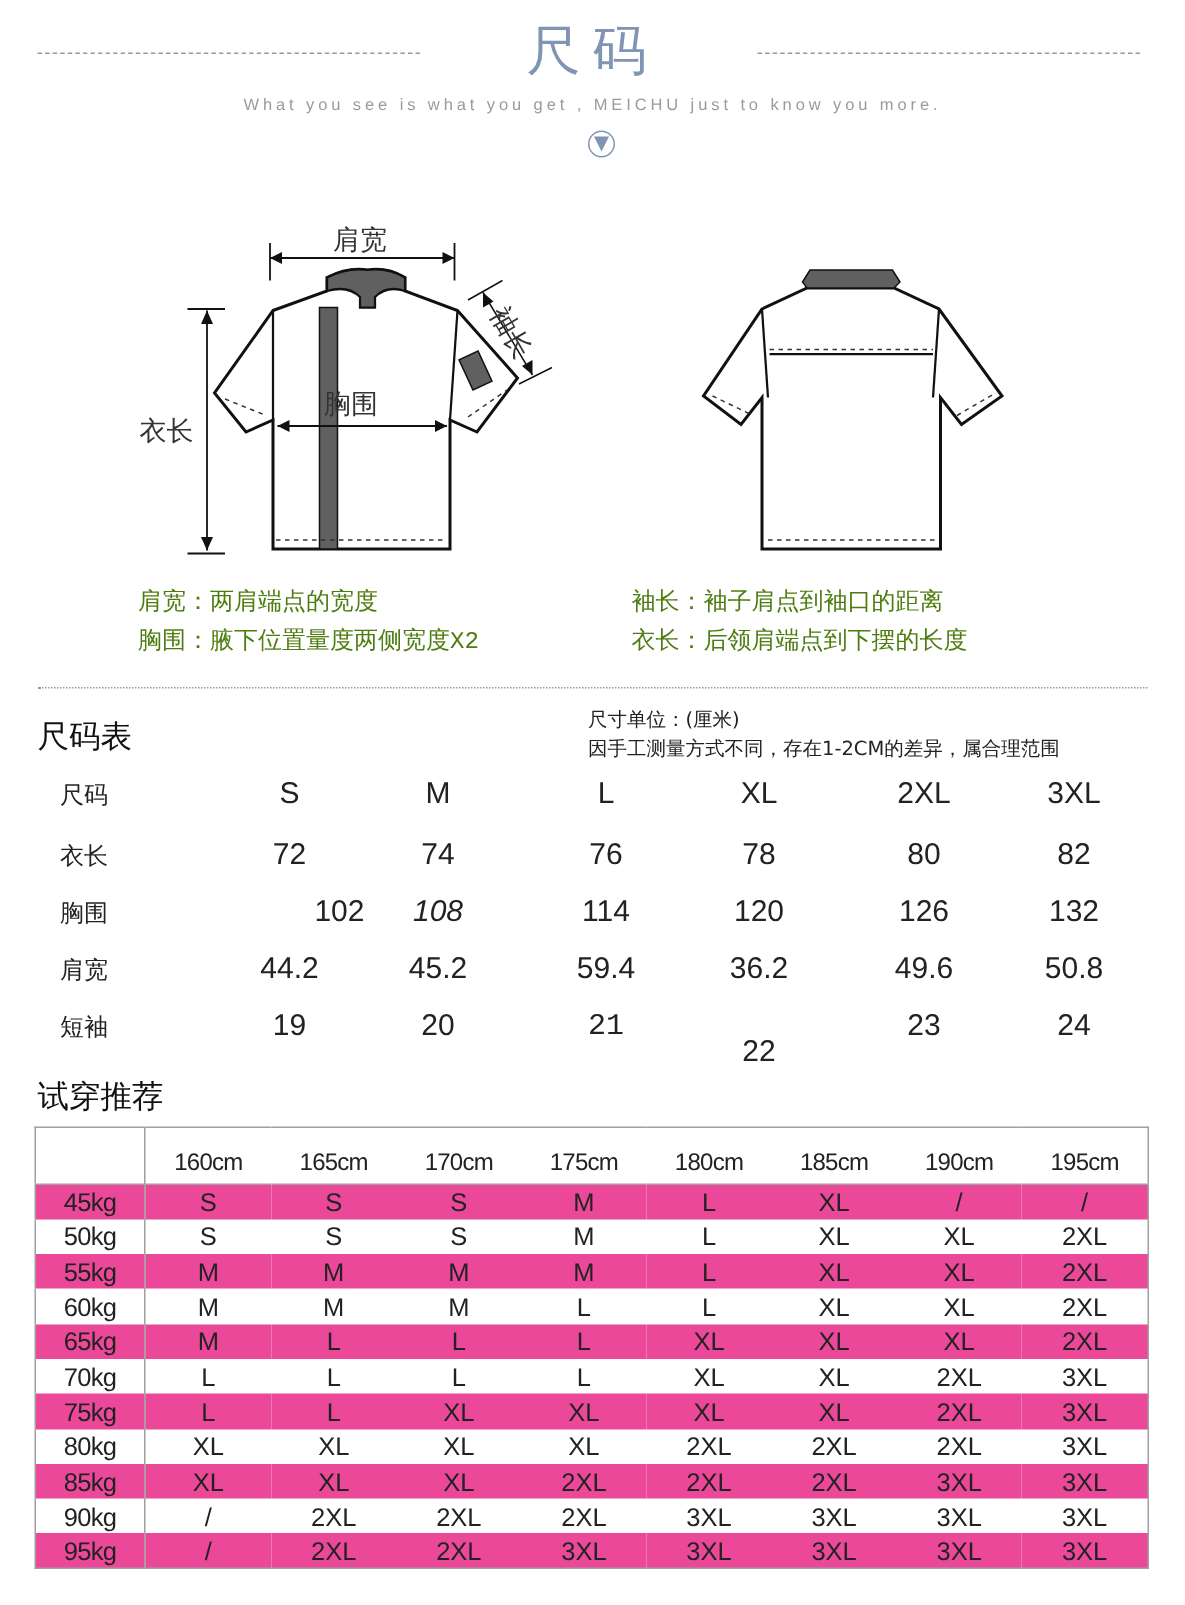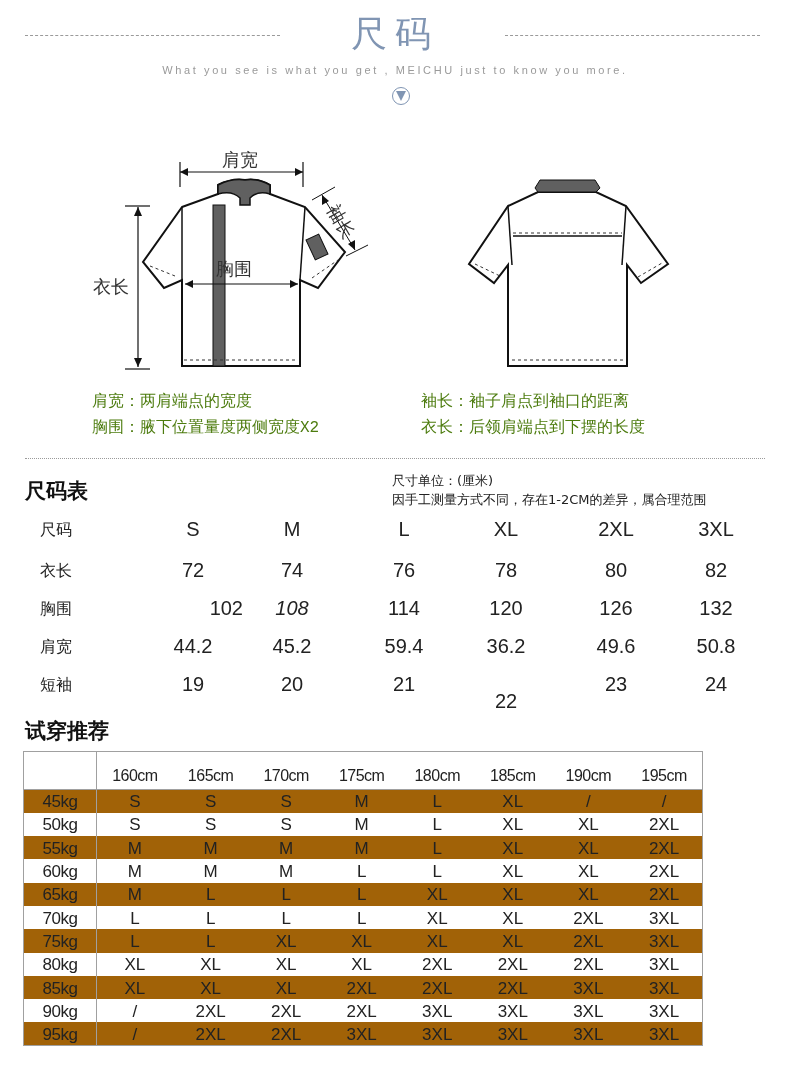--- a/index.html
+++ b/index.html
@@ -5,29 +5,29 @@
   * { margin:0; padding:0; box-sizing:border-box; }
   body { width:790px; height:1070px; background:#fff; font-family:"Liberation Sans", "DejaVu Sans", sans-serif; position:relative; overflow:hidden; color:#222; }
   .abs { position:absolute; }
   .dash-line { position:absolute; height:0; border-top:1px dashed #9a9a9a; }
   .title { left:0; width:790px; top:10px; text-align:center; font-size:36px; color:#8095b3; letter-spacing:8px; font-family:"DejaVu Sans", sans-serif; }
   .subtitle { left:0; width:790px; top:64px; text-align:center; font-size:11px; color:#9a9a9a; letter-spacing:2.6px; }
   .down-icon { left:392px; top:87px; width:18px; height:18px; border:1.5px solid #8095b3; border-radius:50%; }
   .down-icon::after { content:""; position:absolute; left:3px; top:3px; border-left:5px solid transparent; border-right:5px solid transparent; border-top:10px solid #8095b3; }
   .diagram-label { font-size:18px; color:#333; font-family:"DejaVu Sans", sans-serif; }
   .desc { font-size:16px; color:#4d7c0f; font-family:Liberation Mono, monospace; }
-  .section-title { font-size:21px; font-weight:bold; color:#111; font-family:"DejaVu Sans", sans-serif; }
+  .section-title { font-size:21px; font-weight:normal; color:#111; font-family:"DejaVu Sans", sans-serif; }
   .note { font-size:13px; color:#222; font-family:"DejaVu Sans", sans-serif; line-height:19px; }
   .sz-row { position:absolute; left:0; width:790px; height:30px; }
   .sz-cell { position:absolute; top:0; width:100px; text-align:center; font-size:20px; color:#222; }
   .sz-label { position:absolute; left:40px; top:2px; font-size:16px; font-family:"DejaVu Sans", sans-serif; }
-  table.rec { position:absolute; left:23px; top:751px; width:680px; border-collapse:collapse; border:1.5px solid #a0a0a0; }
+  table.rec { position:absolute; left:23px; top:751px; width:743px; border-collapse:collapse; border:1.5px solid #a0a0a0; }
   table.rec th { height:38px; font-weight:normal; font-size:16px; vertical-align:bottom; padding-bottom:4px; text-align:center; letter-spacing:-0.5px; }
   table.rec td { height:23.3px; font-size:17px; text-align:center; line-height:20px; padding-top:2px; }
-  table.rec tr.shade td { background:#a16207; }
+  table.rec tr.shade td { background:#ec4899; }
   table.rec th.corner, table.rec td.wt { width:73px; border-right:1.5px solid #a0a0a0; }
   table.rec td.wt { text-align:center; letter-spacing:-0.5px; }
   table.rec tr.head th { border-bottom:1.5px solid #a0a0a0; }
 </style>
 </head>
 <body>
 
 <div class="dash-line" style="left:25px; top:35px; width:255px;"></div>
 <div class="dash-line" style="left:505px; top:35px; width:255px;"></div>
 <div class="abs title">尺码</div>
@@ -141,21 +141,21 @@
   <span class="sz-cell" style="left:242px;">45.2</span>
   <span class="sz-cell" style="left:354px;">59.4</span>
   <span class="sz-cell" style="left:456px;">36.2</span>
   <span class="sz-cell" style="left:566px;">49.6</span>
   <span class="sz-cell" style="left:666px;">50.8</span>
 </div>
 <div class="sz-row" style="top:673px;">
   <span class="sz-label">短袖</span>
   <span class="sz-cell" style="left:143px;">19</span>
   <span class="sz-cell" style="left:242px;">20</span>
-  <span class="sz-cell" style="left:354px;">21</span>
+  <span class="sz-cell" style="left:354px;font-family:Liberation Mono, monospace;">21</span>
   <span class="sz-cell" style="left:456px;margin-top:17px;">22</span>
   <span class="sz-cell" style="left:566px;">23</span>
   <span class="sz-cell" style="left:666px;">24</span>
 </div>
 
 <div class="abs section-title" style="left:25px; top:717px;">试穿推荐</div>
 
 <table class="rec">
   <tbody>
       <tr class="head">

